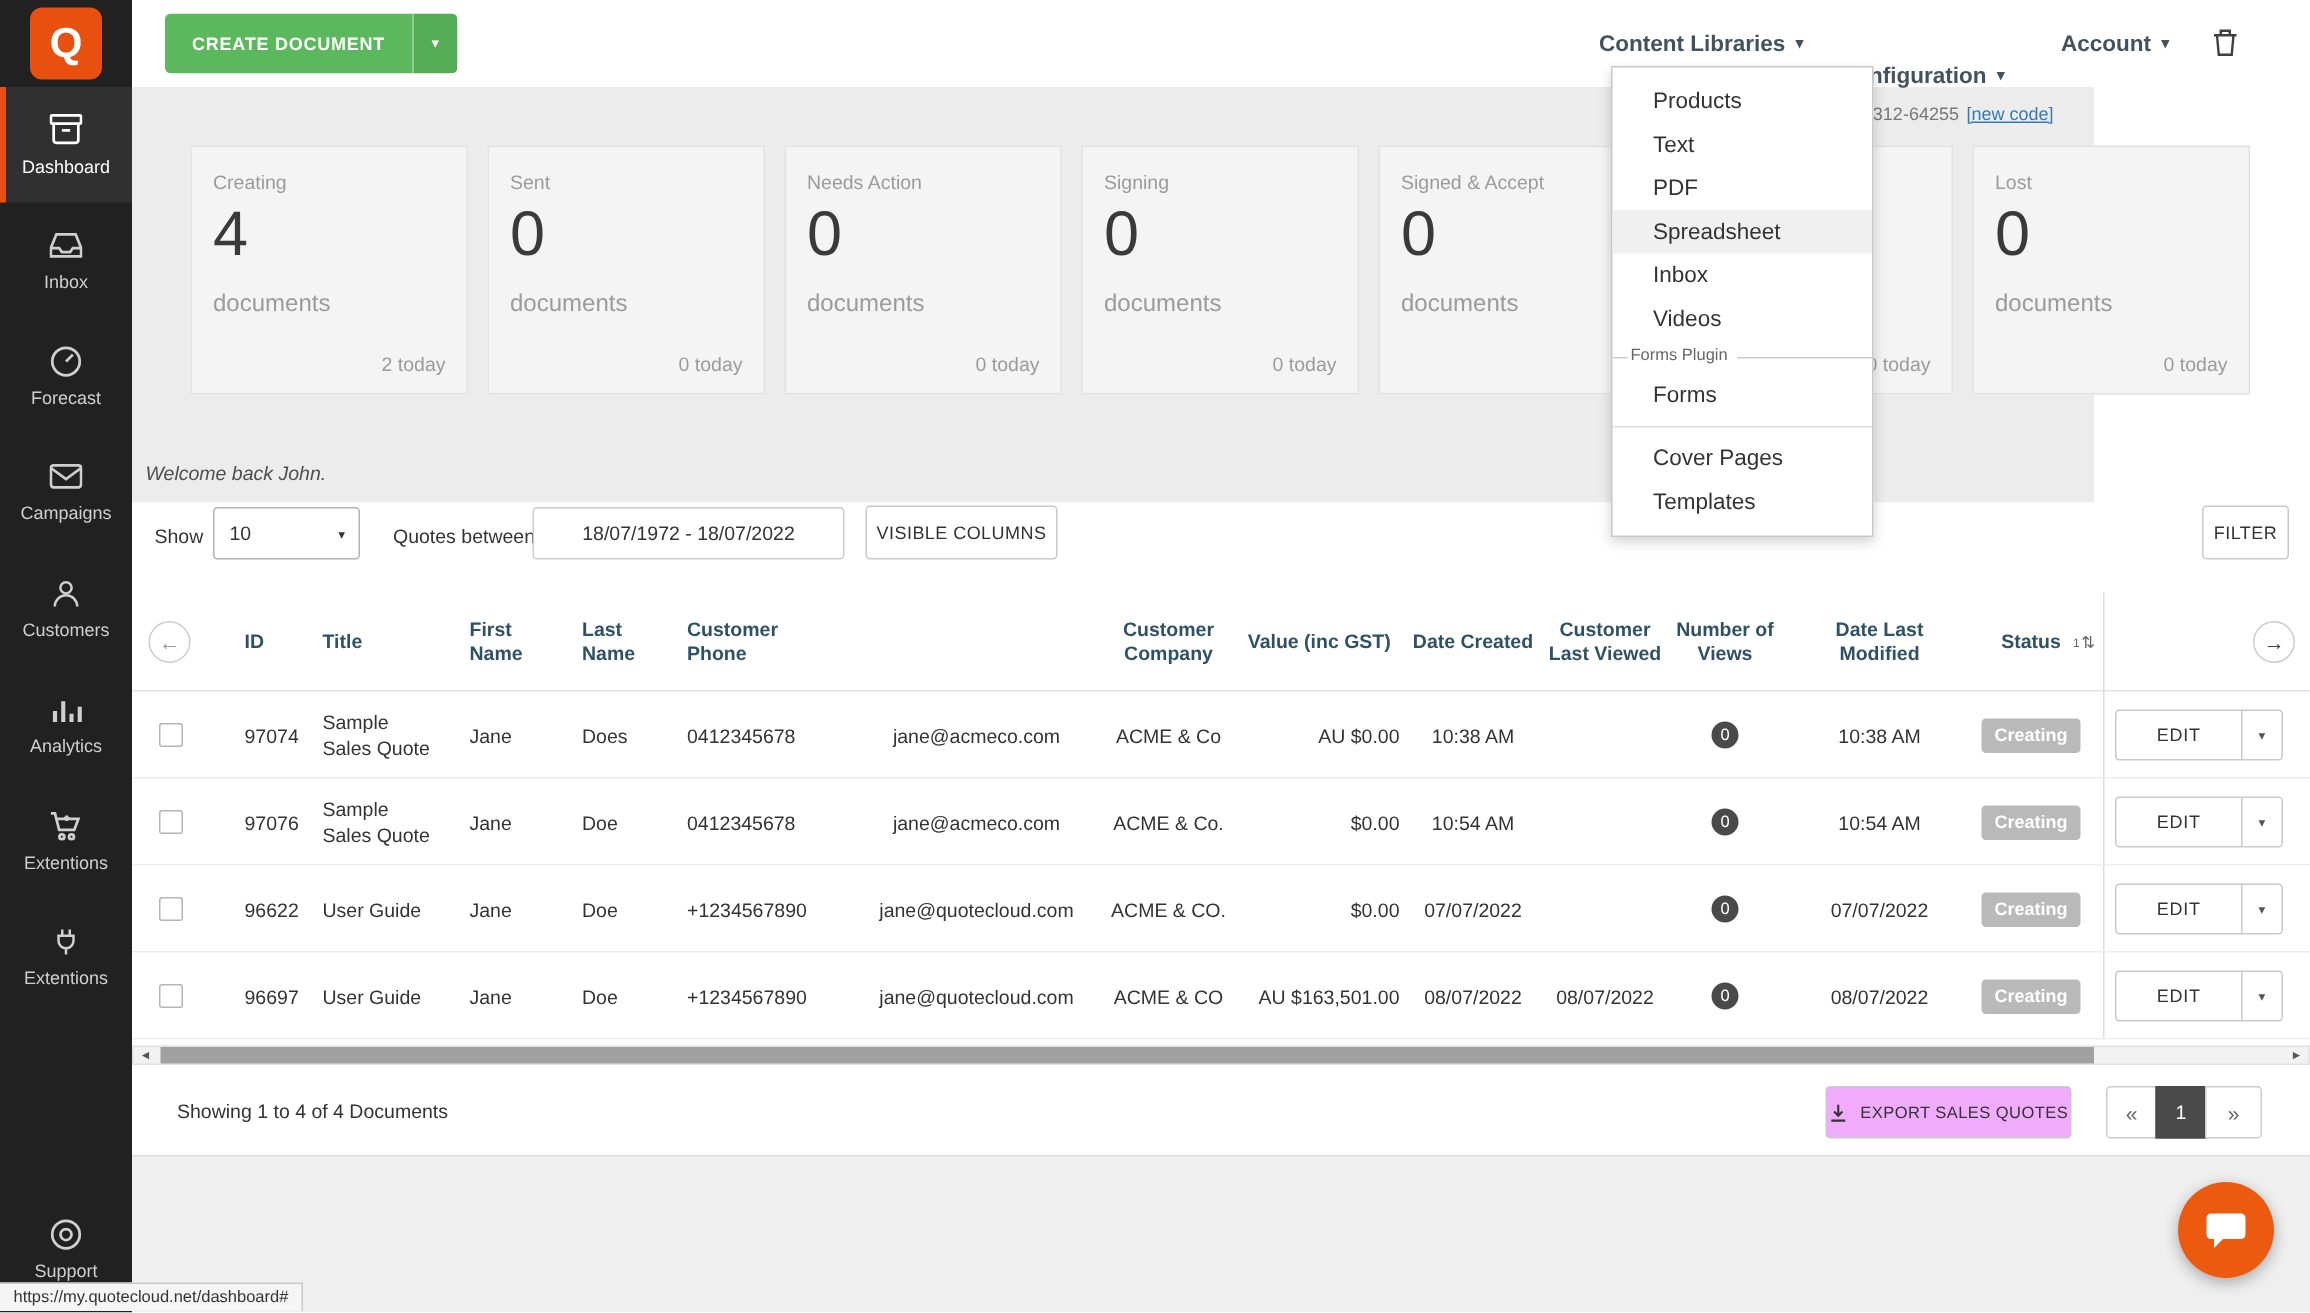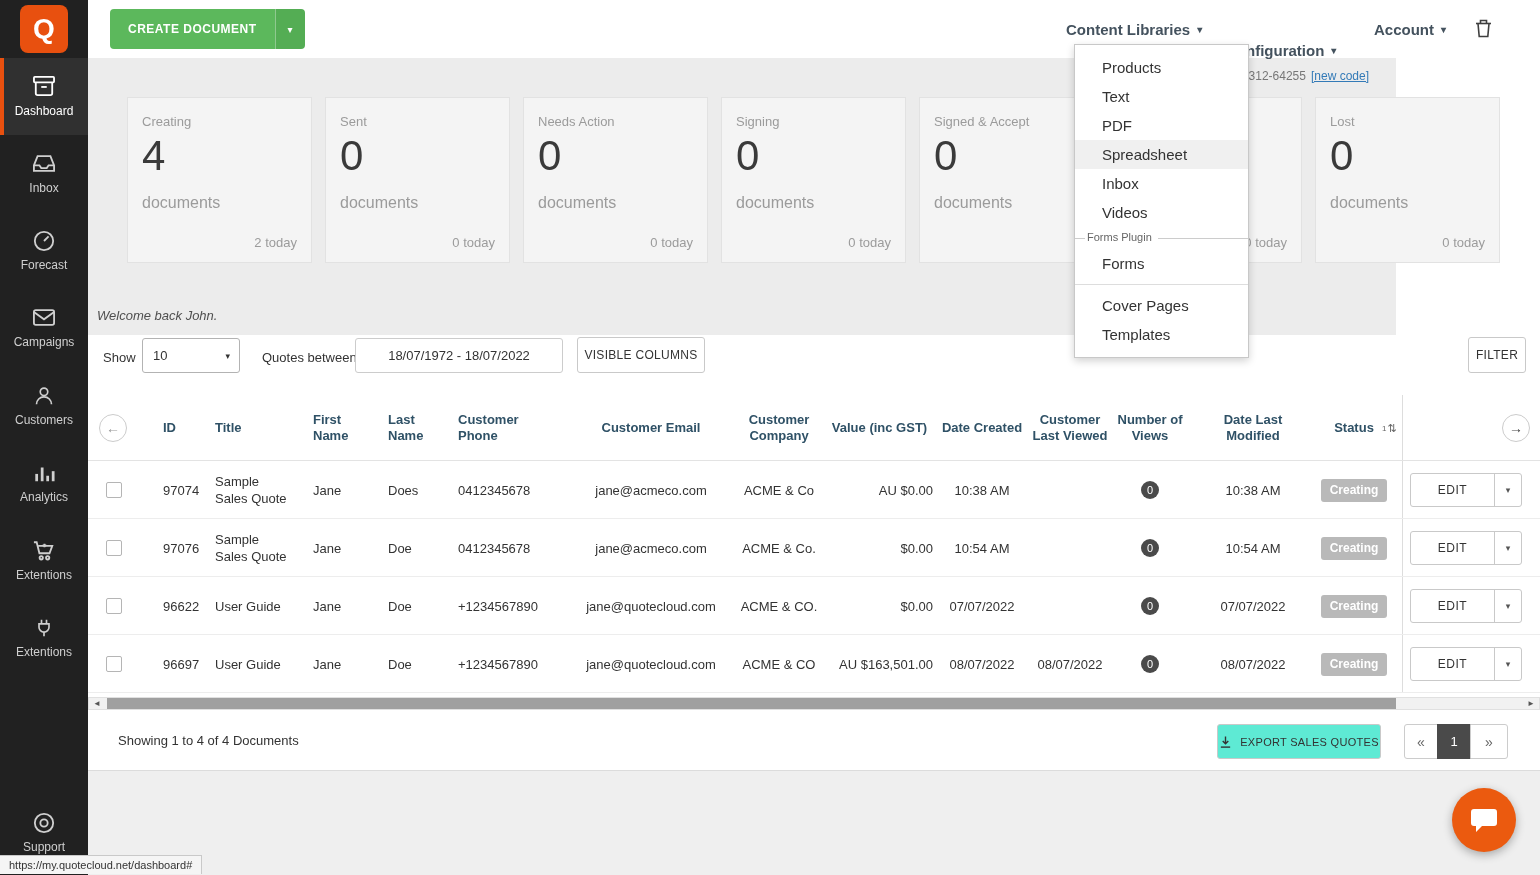--- a/index.html
+++ b/index.html
@@ -86,21 +86,21 @@
   .status-pill { background:#b9b9b9; color:#fff; font-size:12px; font-weight:bold; padding:3px 9px; border-radius:3px; }
   .edit-btn { position:absolute; left:1322px; top:12px; width:112px; height:34px; display:flex; border:1px solid #c9c9c9; border-radius:3px; background:#fff; cursor:pointer; }
   .edit-main { flex:1; display:flex; align-items:center; justify-content:center; font-size:12px; color:#333; border-right:1px solid #c9c9c9; letter-spacing:.5px; }
   .edit-caret { width:26px; display:flex; align-items:center; justify-content:center; font-size:9px; color:#555; }
   
   .hscroll { position:absolute; left:88px; top:697px; width:1452px; height:13px; background:#f1f1f1; border:1px solid #e0e0e0; z-index:3; }
   .sb-thumb { position:absolute; left:18px; top:0; width:1289px; height:11px; background:#a0a0a0; cursor:grab; }
   .sb-arrow { position:absolute; top:0; height:11px; display:flex; align-items:center; font-size:8px; color:#555; cursor:pointer; }
   .sb-l{left:4px} .sb-r{right:4px}
   .showing { position:absolute; left:118px; top:733px; font-size:13px; color:#333; z-index:3; }
-  .export-btn { position:absolute; left:1217px; top:724px; width:164px; height:35px; display:flex; align-items:center; justify-content:center; gap:8px; background:#5eead4; border:1px solid #c9c9c9; border-radius:3px; font-size:11px; color:#333; letter-spacing:.3px; cursor:pointer; z-index:3; }
+  .export-btn { position:absolute; left:1217px; top:724px; width:164px; height:35px; display:flex; align-items:center; justify-content:center; gap:8px; background:#f0abfc; border:1px solid #c9c9c9; border-radius:3px; font-size:11px; color:#333; letter-spacing:.3px; cursor:pointer; z-index:3; }
   .pager { position:absolute; left:1404px; top:724px; display:flex; z-index:3; }
   .pg { width:34px; height:35px; border:1px solid #ccc; background:#fff; margin-left:-1px; display:flex; align-items:center; justify-content:center; font-size:14px; color:#666; cursor:pointer; }
   .pg:first-child { border-radius:3px 0 0 3px; margin-left:0; }
   .pg:last-child { border-radius:0 3px 3px 0; width:38px; }
   .pg.active { background:#4a4a4a; border-color:#4a4a4a; color:#fff; font-size:13px; }
   
   .ctx-menu { position:absolute; left:1031px; top:44px; width:175px; background:#fff; border:1px solid #c8c8c8; box-shadow:0 3px 8px rgba(0,0,0,.18); padding:8px 0; z-index:60;margin-left:43px; }
   .menu-item { padding:5px 10px 5px 27px; font-size:15px; color:#333; line-height:19px; cursor:pointer; }
   .menu-item.hl { background:#f0f0f0; }
   .menu-legend { position:relative; height:18px; margin:2px 0; }
@@ -298,21 +298,20 @@
 
 <div class="table-wrap">
   <div class="v-sep"></div>
   <div class="thead">
     <div class="circle-btn cb-left">←</div>
     <div class="th c-id">ID</div>
     <div class="th c-title">Title</div>
     <div class="th c-first">First Name</div>
     <div class="th c-last">Last Name</div>
     <div class="th c-phone">Customer Phone</div>
-    <div class="th c-email ctr">Customer Email</div>
     <div class="th c-company ctr">Customer Company</div>
     <div class="th c-value">Value (inc GST)</div>
     <div class="th c-created ctr">Date Created</div>
     <div class="th c-viewed ctr">Customer Last Viewed</div>
     <div class="th c-views ctr">Number of Views</div>
     <div class="th c-modified ctr">Date Last Modified</div>
     <div class="th c-status ctr">Status</div>
     <span class="sort-wrap">
         <sup>1</sup>
         <span>⇅</span>

